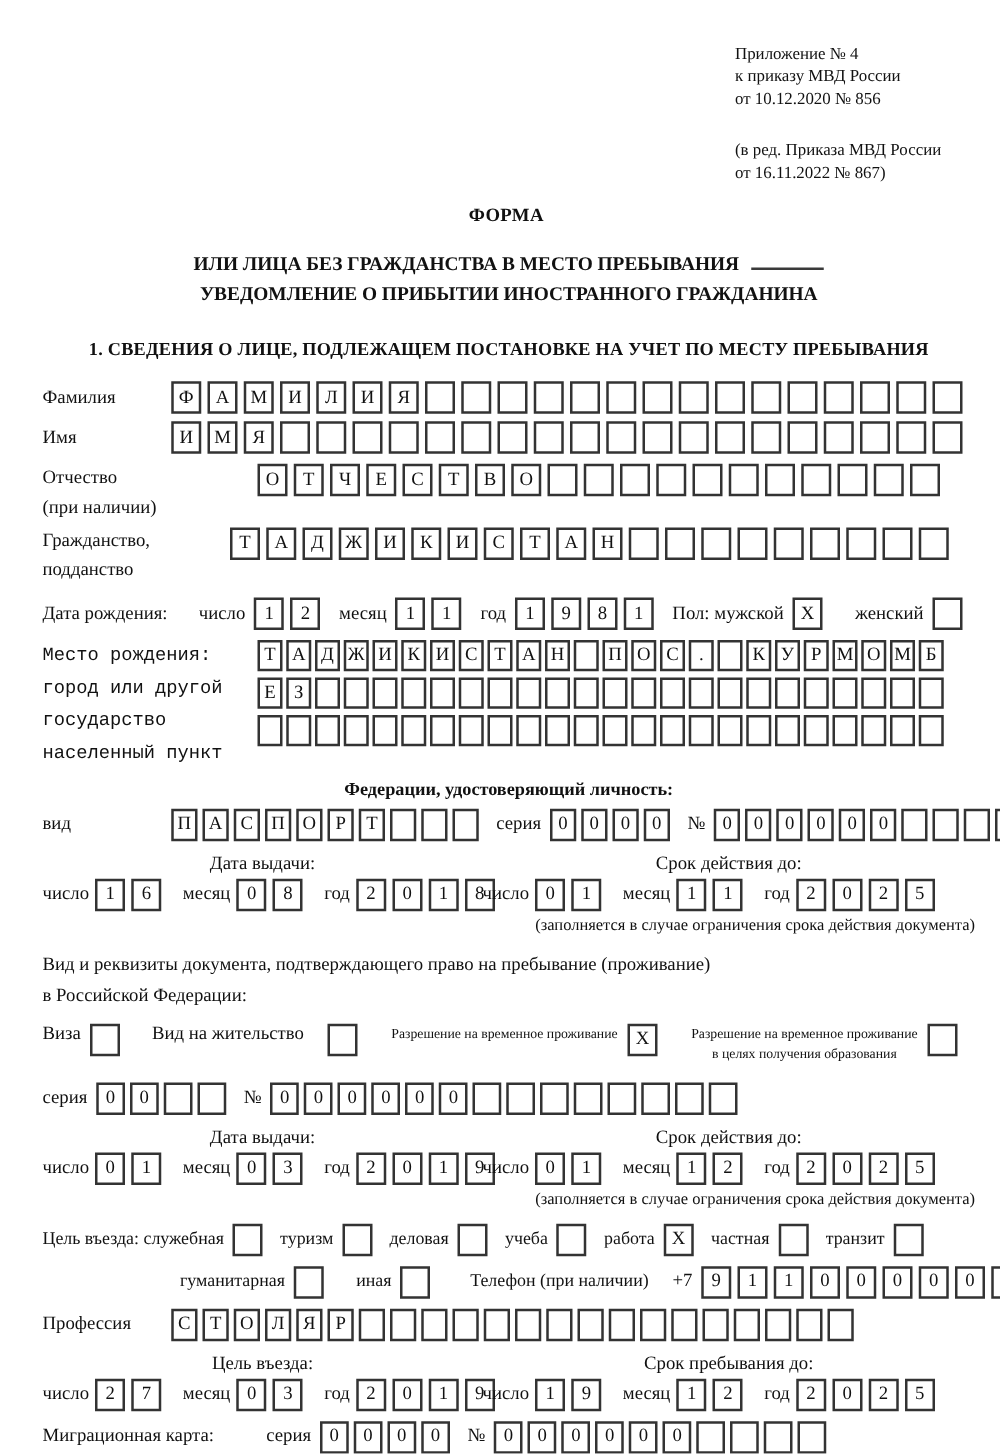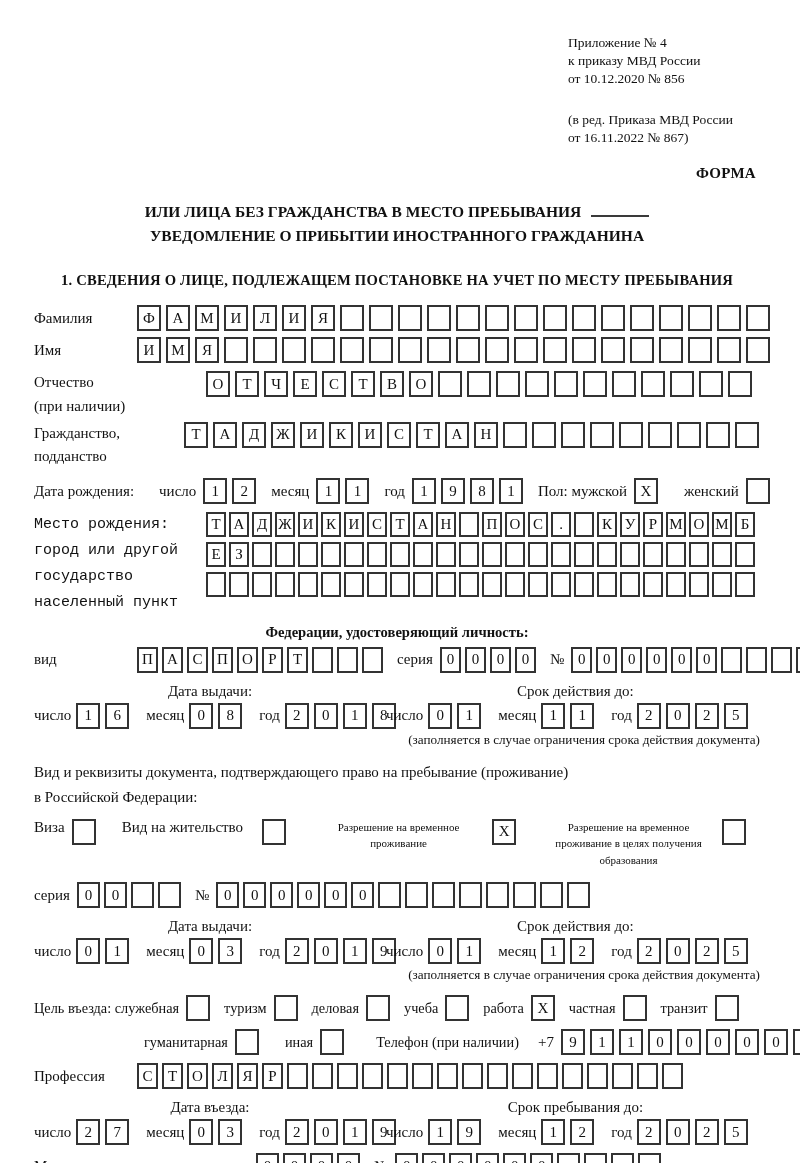--- a/index.html
+++ b/index.html
@@ -1,22 +1,22 @@
 <!DOCTYPE html>
 <html><head>
 <meta charset="utf-8">
 <style>
   * { margin:0; padding:0; box-sizing:border-box; }
   html,body { background:#ffffff; }
   body { width:800px; font-family:"Liberation Serif","DejaVu Serif",serif; color:#111; }
-  .page { width:800px; height:1163px; padding:34px 40px 0 34px; overflow:hidden; position:relative; background:#fff; }
+  .page { width:800px; height:1163px; padding:34px 20px 0 34px; overflow:hidden; position:relative; background:#fff; }
 
   .annex { margin-left:auto; width:192px; font-size:13.5px; line-height:1.34; }
   .annex-note { margin-top:23px; }
-  .form-label { text-align:right; font-weight:bold; font-size:15px; padding-right:4px; margin-top:18px; letter-spacing:.3px; }
+  .form-label { text-align:center; font-weight:bold; font-size:15px; padding-right:4px; margin-top:18px; letter-spacing:.3px; }
 
   .title { text-align:center; font-weight:bold; font-size:15.5px; line-height:1.55; margin-top:18px; }
   .blank-line { display:inline-block; width:58px; height:13px; border-bottom:2px solid #3a3a3a; margin-left:10px; }
 
   .sec-heading { margin-top:24px; text-align:center; font-weight:bold; font-size:14.6px; letter-spacing:.2px; }
 
   .row { display:flex; align-items:center; flex-wrap:nowrap; }
   .row.top { align-items:flex-start; }
   .lab { font-size:15px; white-space:nowrap; margin-right:7px; }
   .lab.small { font-size:14.3px; }
@@ -577,21 +577,21 @@
         <span class="cell"></span>
         <span class="cell"></span>
         <span class="cell"></span>
         <span class="cell"></span>
         <span class="cell"></span>
       </span>
   </div>
 
   <div class="date-grid">
     <div class="date-col left">
-      <div class="date-title">Дата въезда:</div>
+      <div class="date-title">Цель въезда:</div>
       <div class="date-fields">
         <span class="lab">число</span>
         <span class="cells">
             <span class="cell">2</span>
             <span class="cell">7</span>
           </span>
         <span class="lab">месяц</span>
         <span class="cells">
             <span class="cell">0</span>
             <span class="cell">3</span>

